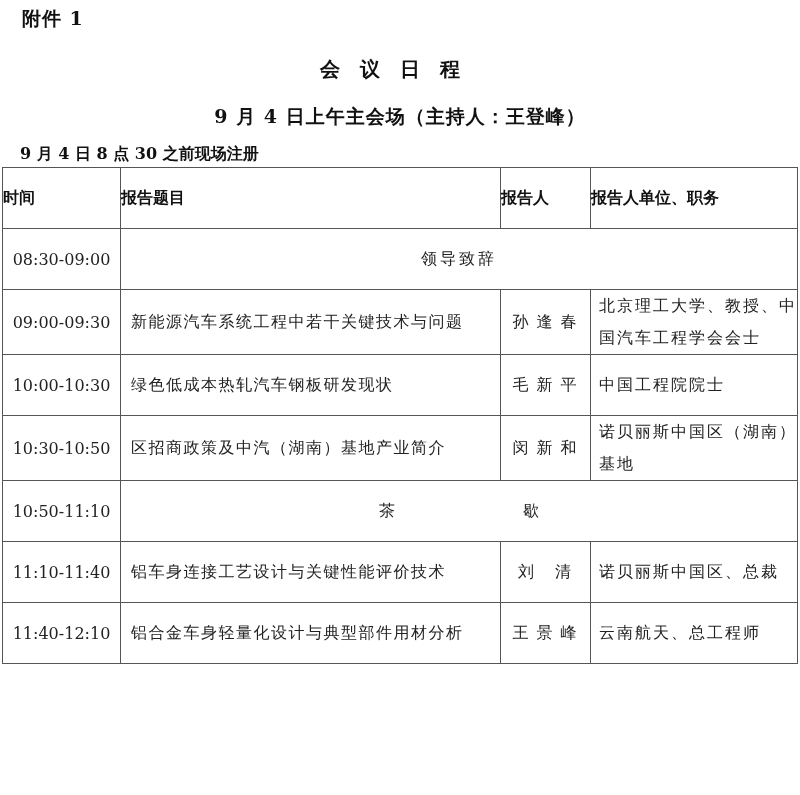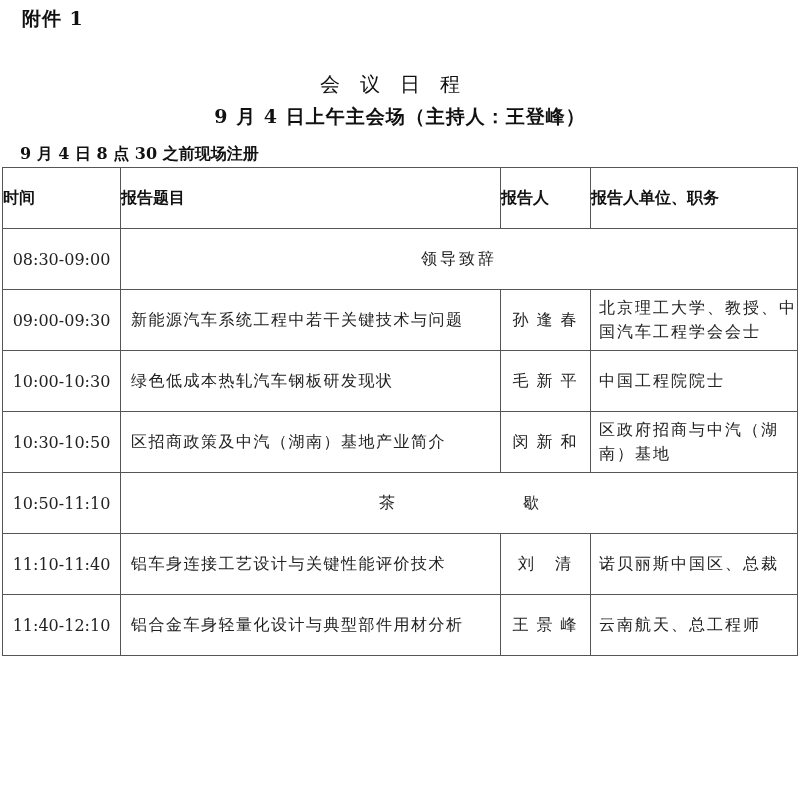--- a/index.html
+++ b/index.html
@@ -7,21 +7,21 @@
     width: 800px; height: 795px; position: relative; overflow: hidden;
     font-family: "DejaVu Serif", "Liberation Serif", serif;
     color: #111;
   }
   .attach {
     position: absolute; left: 22px; top: 6px;
     font-size: 19px; font-weight: bold; letter-spacing: 1px;
   }
   .title {
     position: absolute; left: 0; width: 800px; top: 56px; text-align: center;
-    font-size: 20px; font-weight: normal; letter-spacing: 20px; margin-top: 15px;
+    font-size: 20px; font-weight: bold; letter-spacing: 20px;
   }
   .subtitle {
     position: absolute; left: 0; width: 800px; top: 104px; text-align: center;
     font-size: 19px; font-weight: bold; letter-spacing: 1px;
   }
   .reg {
     position: absolute; left: 20px; top: 144px;
     font-size: 16px; font-weight: bold;
   }
   table.agenda {
@@ -31,21 +31,21 @@
   table.agenda td, table.agenda th {
     border: 1.5px solid #555;
     font-size: 16px; font-weight: normal; color: #222;
     vertical-align: middle; padding: 0;
   }
   table.agenda th { font-weight: bold; color: #111; text-align: left; height: 60px; }
   table.agenda td { height: 60px; }
   .c-time { width: 117px; text-align: center; font-size: 17px; }
   .c-topic { width: 380px; padding-left: 10px !important; letter-spacing: 1.5px; }
   .c-speaker { width: 88px; text-align: center; letter-spacing: 8px; padding-left: 6px !important; }
-  .c-org { width: auto; padding-left: 8px !important; letter-spacing: 2px; line-height: 24px; }
+  .c-org { width: auto; padding-left: 8px !important; letter-spacing: 2px; line-height: 32px; }
   .span-cell { text-align: center; letter-spacing: 3px; }
   .span-cell.break { letter-spacing: 0; }
   .break-gap { display: inline-block; width: 128px; }
 </style>
 </head>
 <body>
 
 <div class="attach">附件 1</div>
 <div class="title">会议日程</div>
 <div class="subtitle">9 月 4 日上午主会场（主持人：王登峰）</div>
@@ -83,21 +83,21 @@
     <td class="c-time">10:00-10:30</td>
     <td class="c-topic">绿色低成本热轧汽车钢板研发现状</td>
     <td class="c-speaker">毛新平</td>
     <td class="c-org">中国工程院院士</td>
   </tr>
 
   <tr>
     <td class="c-time">10:30-10:50</td>
     <td class="c-topic">区招商政策及中汽（湖南）基地产业简介</td>
     <td class="c-speaker">闵新和</td>
-    <td class="c-org">区政府招商与中汽（湖南）基地</td>
+    <td class="c-org">诺贝丽斯中国区（湖南）基地</td>
   </tr>
 
   <tr>
     <td class="c-time">10:50-11:10</td>
     <td class="span-cell break" colspan="3">
       <span>茶</span><span class="break-gap"></span><span>歇</span>
     </td>
   </tr>
 
   <tr>

